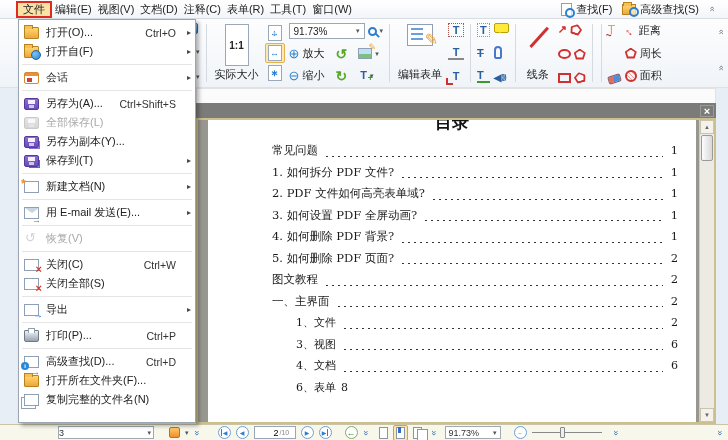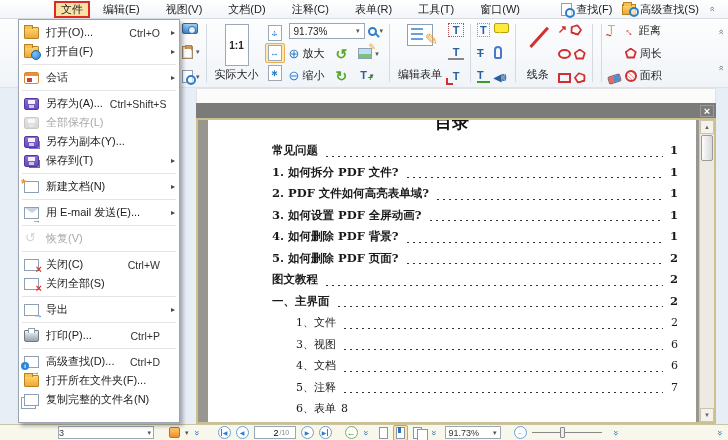--- a/index.html
+++ b/index.html
@@ -1,22 +1,22 @@
 <!DOCTYPE html>
 <html><head>
 <meta charset="utf-8">
 <style>
 * { box-sizing:border-box; margin:0; padding:0; }
 body { font-family:"Liberation Sans",sans-serif; background:#fff; }
 .window { position:relative; width:728px; height:440px; background:#e8eef6; overflow:hidden; }
 
 
 .menubar { position:absolute; left:0; top:0; right:0; height:19px; background:linear-gradient(#ffffff,#f2f5f9); border-bottom:1px solid #d8dde4; display:flex; align-items:center; padding-left:16px; font-size:11px; color:#222; z-index:5; }
-.mb-item { padding:1px 13px; height:17px; display:flex; align-items:center; cursor:default; }
-.mb-item.highlight { background:#fbe3a8; border:2px solid #e02a20; padding:0 5px;margin-left:38px; }
+.mb-item { padding:1px 3px; height:17px; display:flex; align-items:center; cursor:default; }
+.mb-item.highlight { background:#fbe3a8; border:2px solid #e02a20; padding:0 5px; }
 .mb-right { margin-left:auto; display:flex; align-items:center; gap:10px; padding-right:14px; }
 .mb-find { display:flex; align-items:center; gap:4px; }
 .collapse-chev { color:#777; font-size:9px; display:inline-block; transform:rotate(-90deg); }
 
 
 .ic-docmag { width:11px; height:13px; background:#fff; border:1px solid #8fa0b4; position:relative; flex:none; }
 .ic-docmag::after, .ic-foldermag::after { content:''; width:6px; height:6px; border:2px solid #2a7fd0; border-radius:50%; position:absolute; right:-4px; bottom:-3px; background:rgba(255,255,255,.6); }
 .ic-foldermag { width:14px; height:11px; background:linear-gradient(#ffd76e,#eea63c); border:1px solid #b9821e; position:relative; flex:none; }
 .ic-foldermag::before { content:''; position:absolute; top:-3px; left:0; width:7px; height:3px; background:#f7c054; border:1px solid #b9821e; border-bottom:none; }
 
@@ -83,21 +83,21 @@
 
 .docregion { position:absolute; left:196px; top:88px; right:12px; bottom:16px; display:flex; flex-direction:column; }
 .substrip { height:15px; background:#fbfbfb; border:1px solid #e2e2e2; border-bottom:none; flex:none; }
 .graybar { height:15px; background:#7b7b79; flex:none; display:flex; align-items:center; justify-content:flex-end; padding-right:2px; }
 .gb-close { width:14px; height:12px; color:#fff; font-weight:bold; font-size:11px; line-height:11px; text-align:center; border:1px solid #9a9a98; }
 .docarea { flex:1; background:#97968f; border:2px solid #cdc08c; position:relative; overflow:hidden; }
 .page { position:absolute; left:10px; right:18px; top:0; bottom:0; background:#fff; overflow:hidden; }
 .page-title { margin-top:-9px; text-align:center; font-family:"DejaVu Serif","Liberation Serif",serif; font-weight:bold; font-size:17px; color:#111; }
 .toc { padding:6px 18px 0 0; }
 .toc-row { display:flex; align-items:baseline; font-family:"DejaVu Serif","Liberation Serif",serif; font-size:11.5px; line-height:21.5px; color:#1a1a1a; padding-left:64px; }
-.toc-row.bold { font-weight:bold; }
+.toc-row.bold { font-weight:normal; }
 .toc-row.indent { padding-left:88px; font-size:11px; }
 .toc-leader { flex:1; height:12px; margin:0 3px 4px 6px; align-self:flex-end; background-image:radial-gradient(circle,#333 0.9px,transparent 1.1px); background-size:6px 3px; background-repeat:repeat-x; background-position:0 bottom; }
 .toc-page { flex:none; width:12px; text-align:right; }
 .vscroll { position:absolute; right:0; top:0; bottom:0; width:15px; background:#eceae2; border-left:1px solid #d0ccb8; }
 .vs-btn { height:14px; background:#f4f2ea; border:1px solid #c8c4b0; color:#666; font-size:6px; text-align:center; line-height:12px; }
 .vs-btn.bottom { position:absolute; bottom:0; left:0; right:0; }
 .vs-thumb { position:absolute; top:15px; left:1px; right:1px; height:26px; background:linear-gradient(90deg,#fdfdfd,#d8d8d8); border:1px solid #9a9a9a; border-radius:2px; }
 
 
 .statusbar { position:absolute; left:0; right:0; bottom:0; height:16px; background:#f8f7ec; border-top:1px solid #c8c4a8; display:flex; align-items:center; gap:5px; padding:0 6px 0 58px; font-size:10px; color:#333; z-index:2; }
@@ -119,21 +119,21 @@
 .ic-pagebm::before { content:''; position:absolute; left:1px; top:-1px; width:3px; height:6px; background:#2a6fd0; }
 .ic-page2 { width:9px; height:12px; background:#fff; border:1px solid #8a96a4; position:relative; margin-right:4px; }
 .ic-page2::after { content:''; position:absolute; left:3px; top:1px; width:9px; height:12px; background:#fff; border:1px solid #8a96a4; }
 .st-zoom { width:56px; height:13px; background:#fff; border:1px solid #a0a8b0; display:flex; align-items:center; padding:0 3px; font-size:9px; }
 .st-zoom .arr7 { margin-left:auto; }
 .slider { width:70px; height:13px; position:relative; }
 .slider::before { content:''; position:absolute; left:0; right:0; top:6px; height:1px; background:#888; }
 .sl-thumb { position:absolute; left:40%; top:1px; width:5px; height:11px; background:#eee; border:1px solid #888; border-radius:1px; }
 
 
-.filemenu { position:absolute; left:18px; top:19px; width:162px; height:404px; background:#fff; border:1px solid #9ba5b1; box-shadow:3px 3px 4px rgba(0,0,0,.3); z-index:50; padding:3px 0; display:flex; flex-direction:column; }
+.filemenu { position:absolute; left:18px; top:19px; width:178px; height:404px; background:#fff; border:1px solid #9ba5b1; box-shadow:3px 3px 4px rgba(0,0,0,.3); z-index:50; padding:3px 0; display:flex; flex-direction:column; }
 .fm-item { display:flex; align-items:center; height:19px; padding:0 4px 0 5px; font-size:11px; color:#222; gap:7px; flex:none; }
 .fm-label { white-space:nowrap; }
 .fm-short { margin-left:auto; color:#333; font-size:10.5px; }
 .fm-arrow { width:8px; text-align:right; color:#444; font-size:8px; visibility:hidden; flex:none; }
 .fm-item.has-sub .fm-arrow { visibility:visible; }
 .fm-item.disabled .fm-label, .fm-item.disabled .fm-short { color:#a8a8a8; }
 .fm-item.disabled .mi { opacity:.5; filter:grayscale(1); }
 .menu-sep { height:1px; background:#e4e4e4; margin:3px 3px; flex:none; }
 
 
@@ -393,25 +393,20 @@
               <span class="toc-label">3、视图</span>
               <span class="toc-leader"></span>
               <span class="toc-page">6</span>
             </div>
             <div class="toc-row indent">
               <span class="toc-label">4、文档</span>
               <span class="toc-leader"></span>
               <span class="toc-page">6</span>
             </div>
             <div class="toc-row indent">
-              <span class="toc-label">5、注释</span>
-              <span class="toc-leader"></span>
-              <span class="toc-page">7</span>
-            </div>
-            <div class="toc-row indent">
               <span class="toc-label">6、表单</span>
 
               <span class="toc-page">8</span>
             </div>
         </div>
       </div>
       <div class="vscroll">
         <div class="vs-btn">▲</div>
         <div class="vs-thumb"></div>
         <div class="vs-btn bottom">▼</div>

